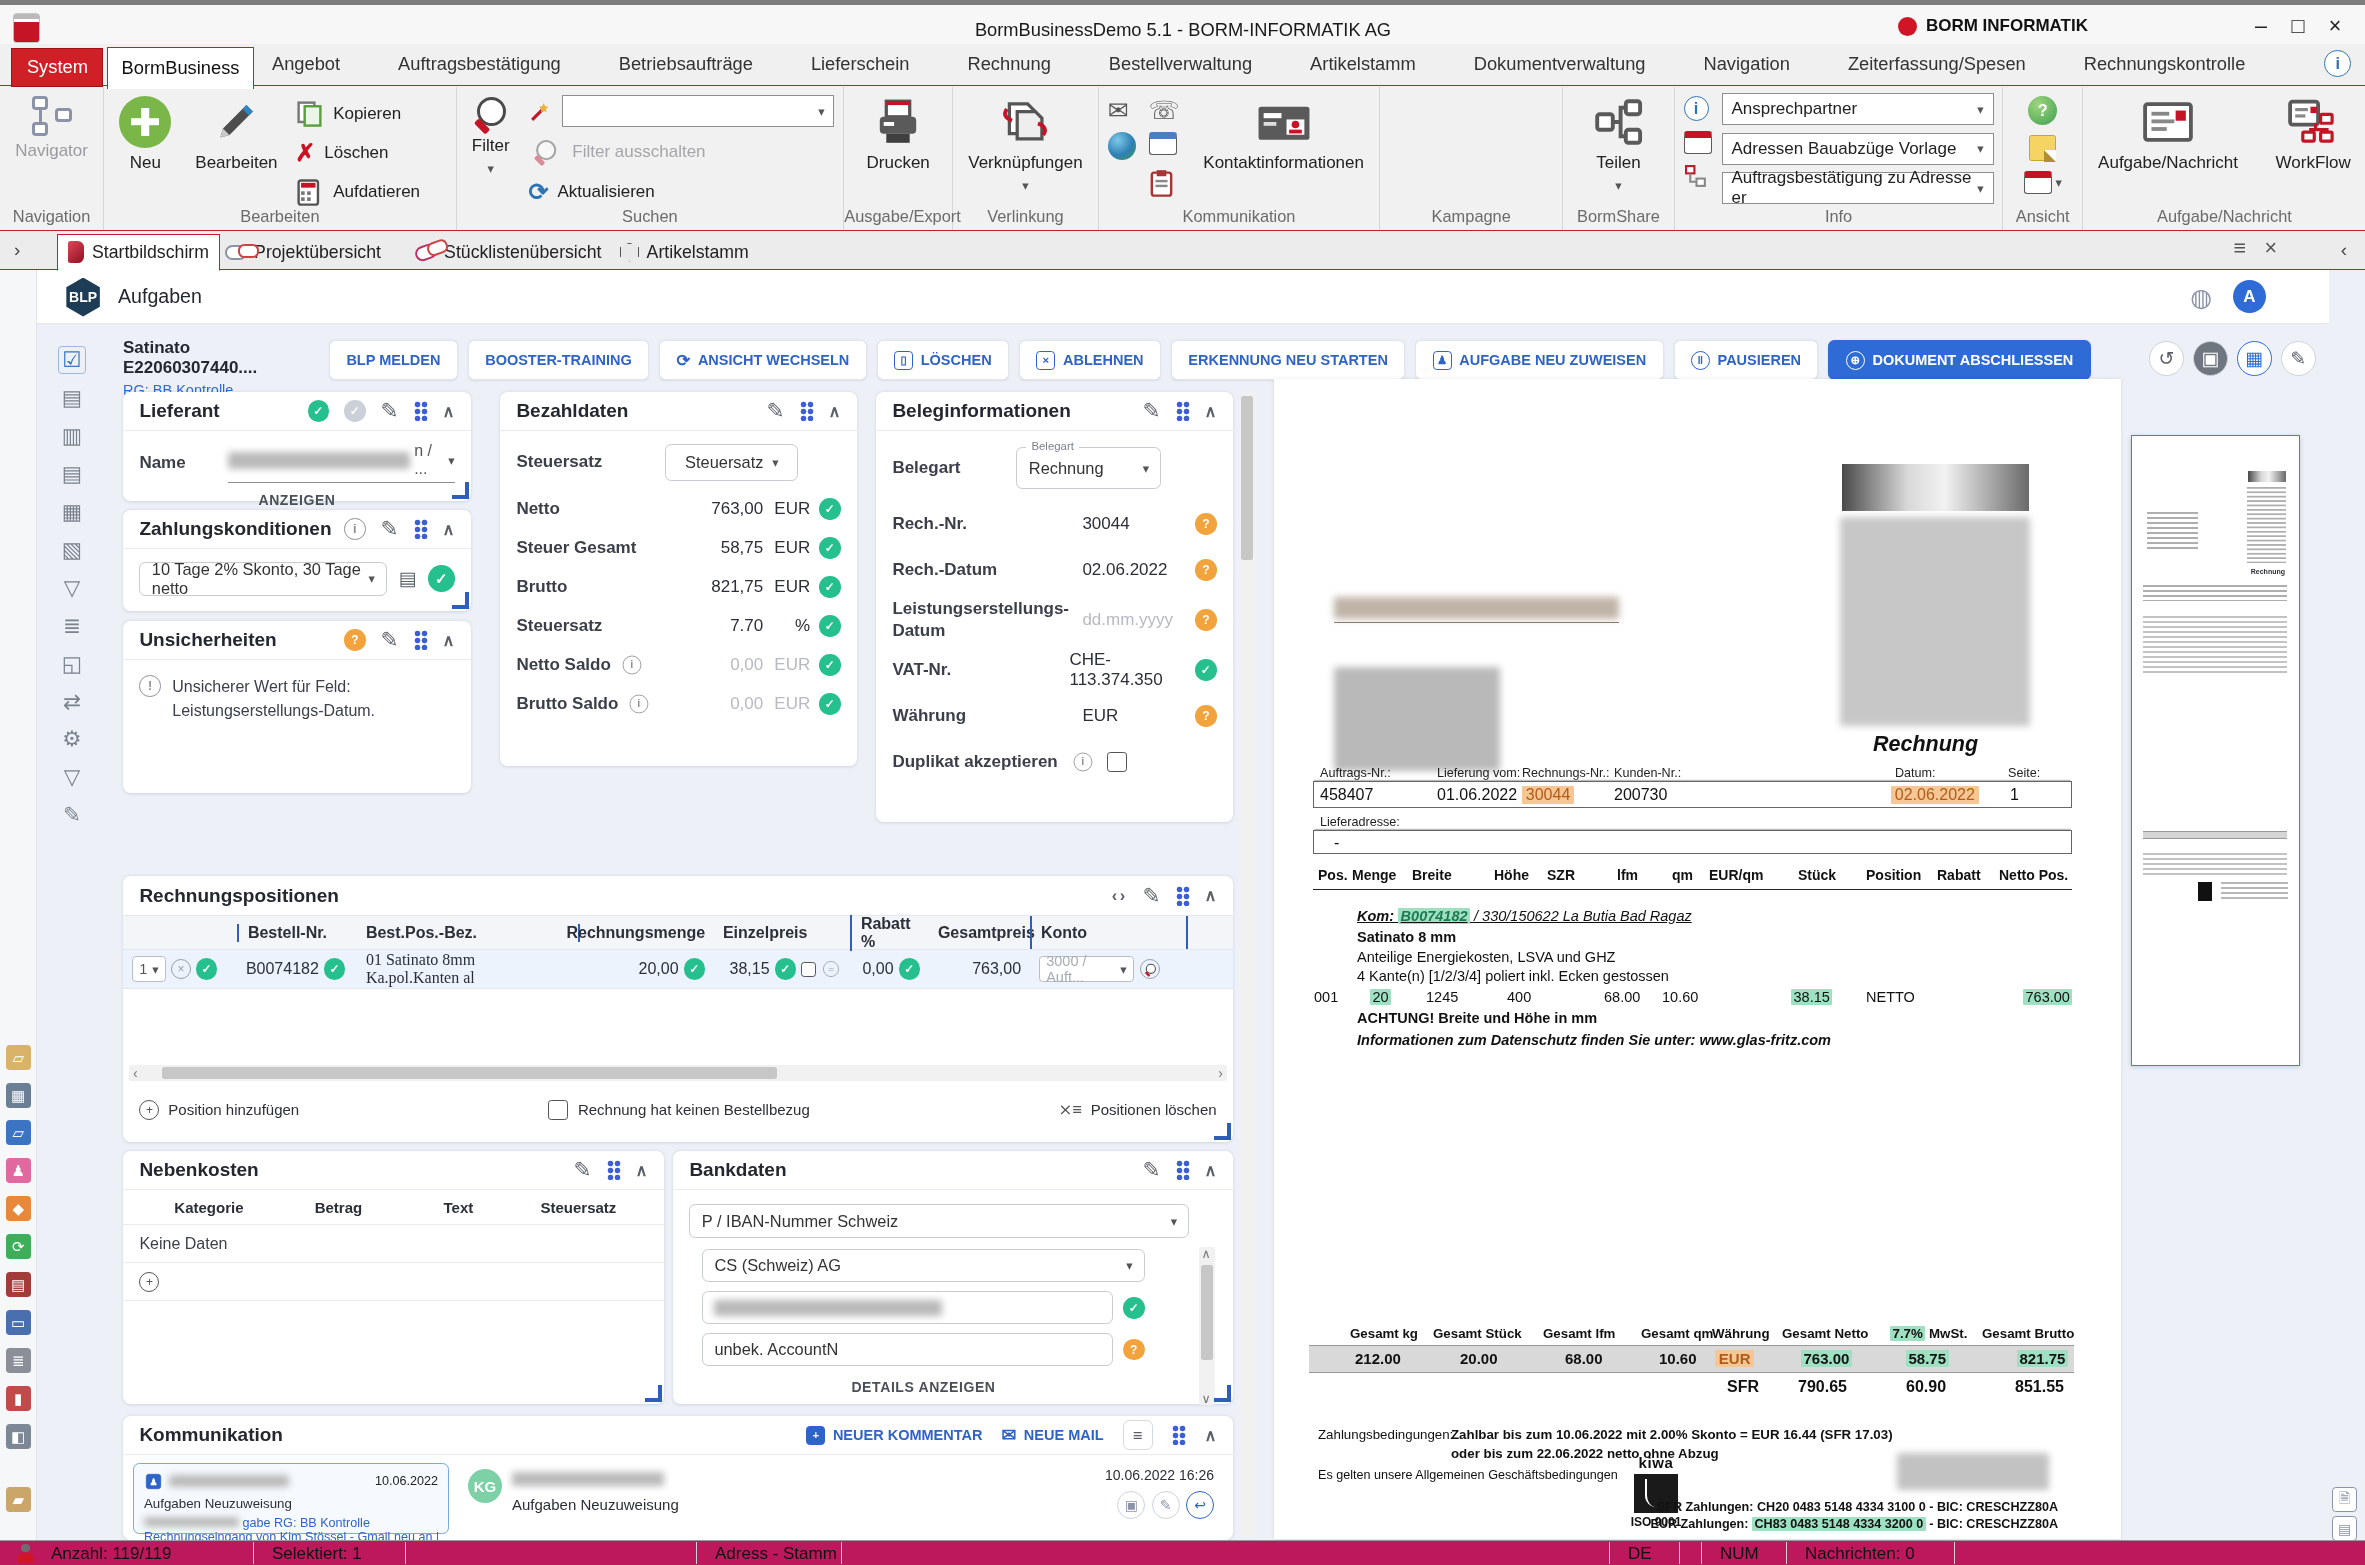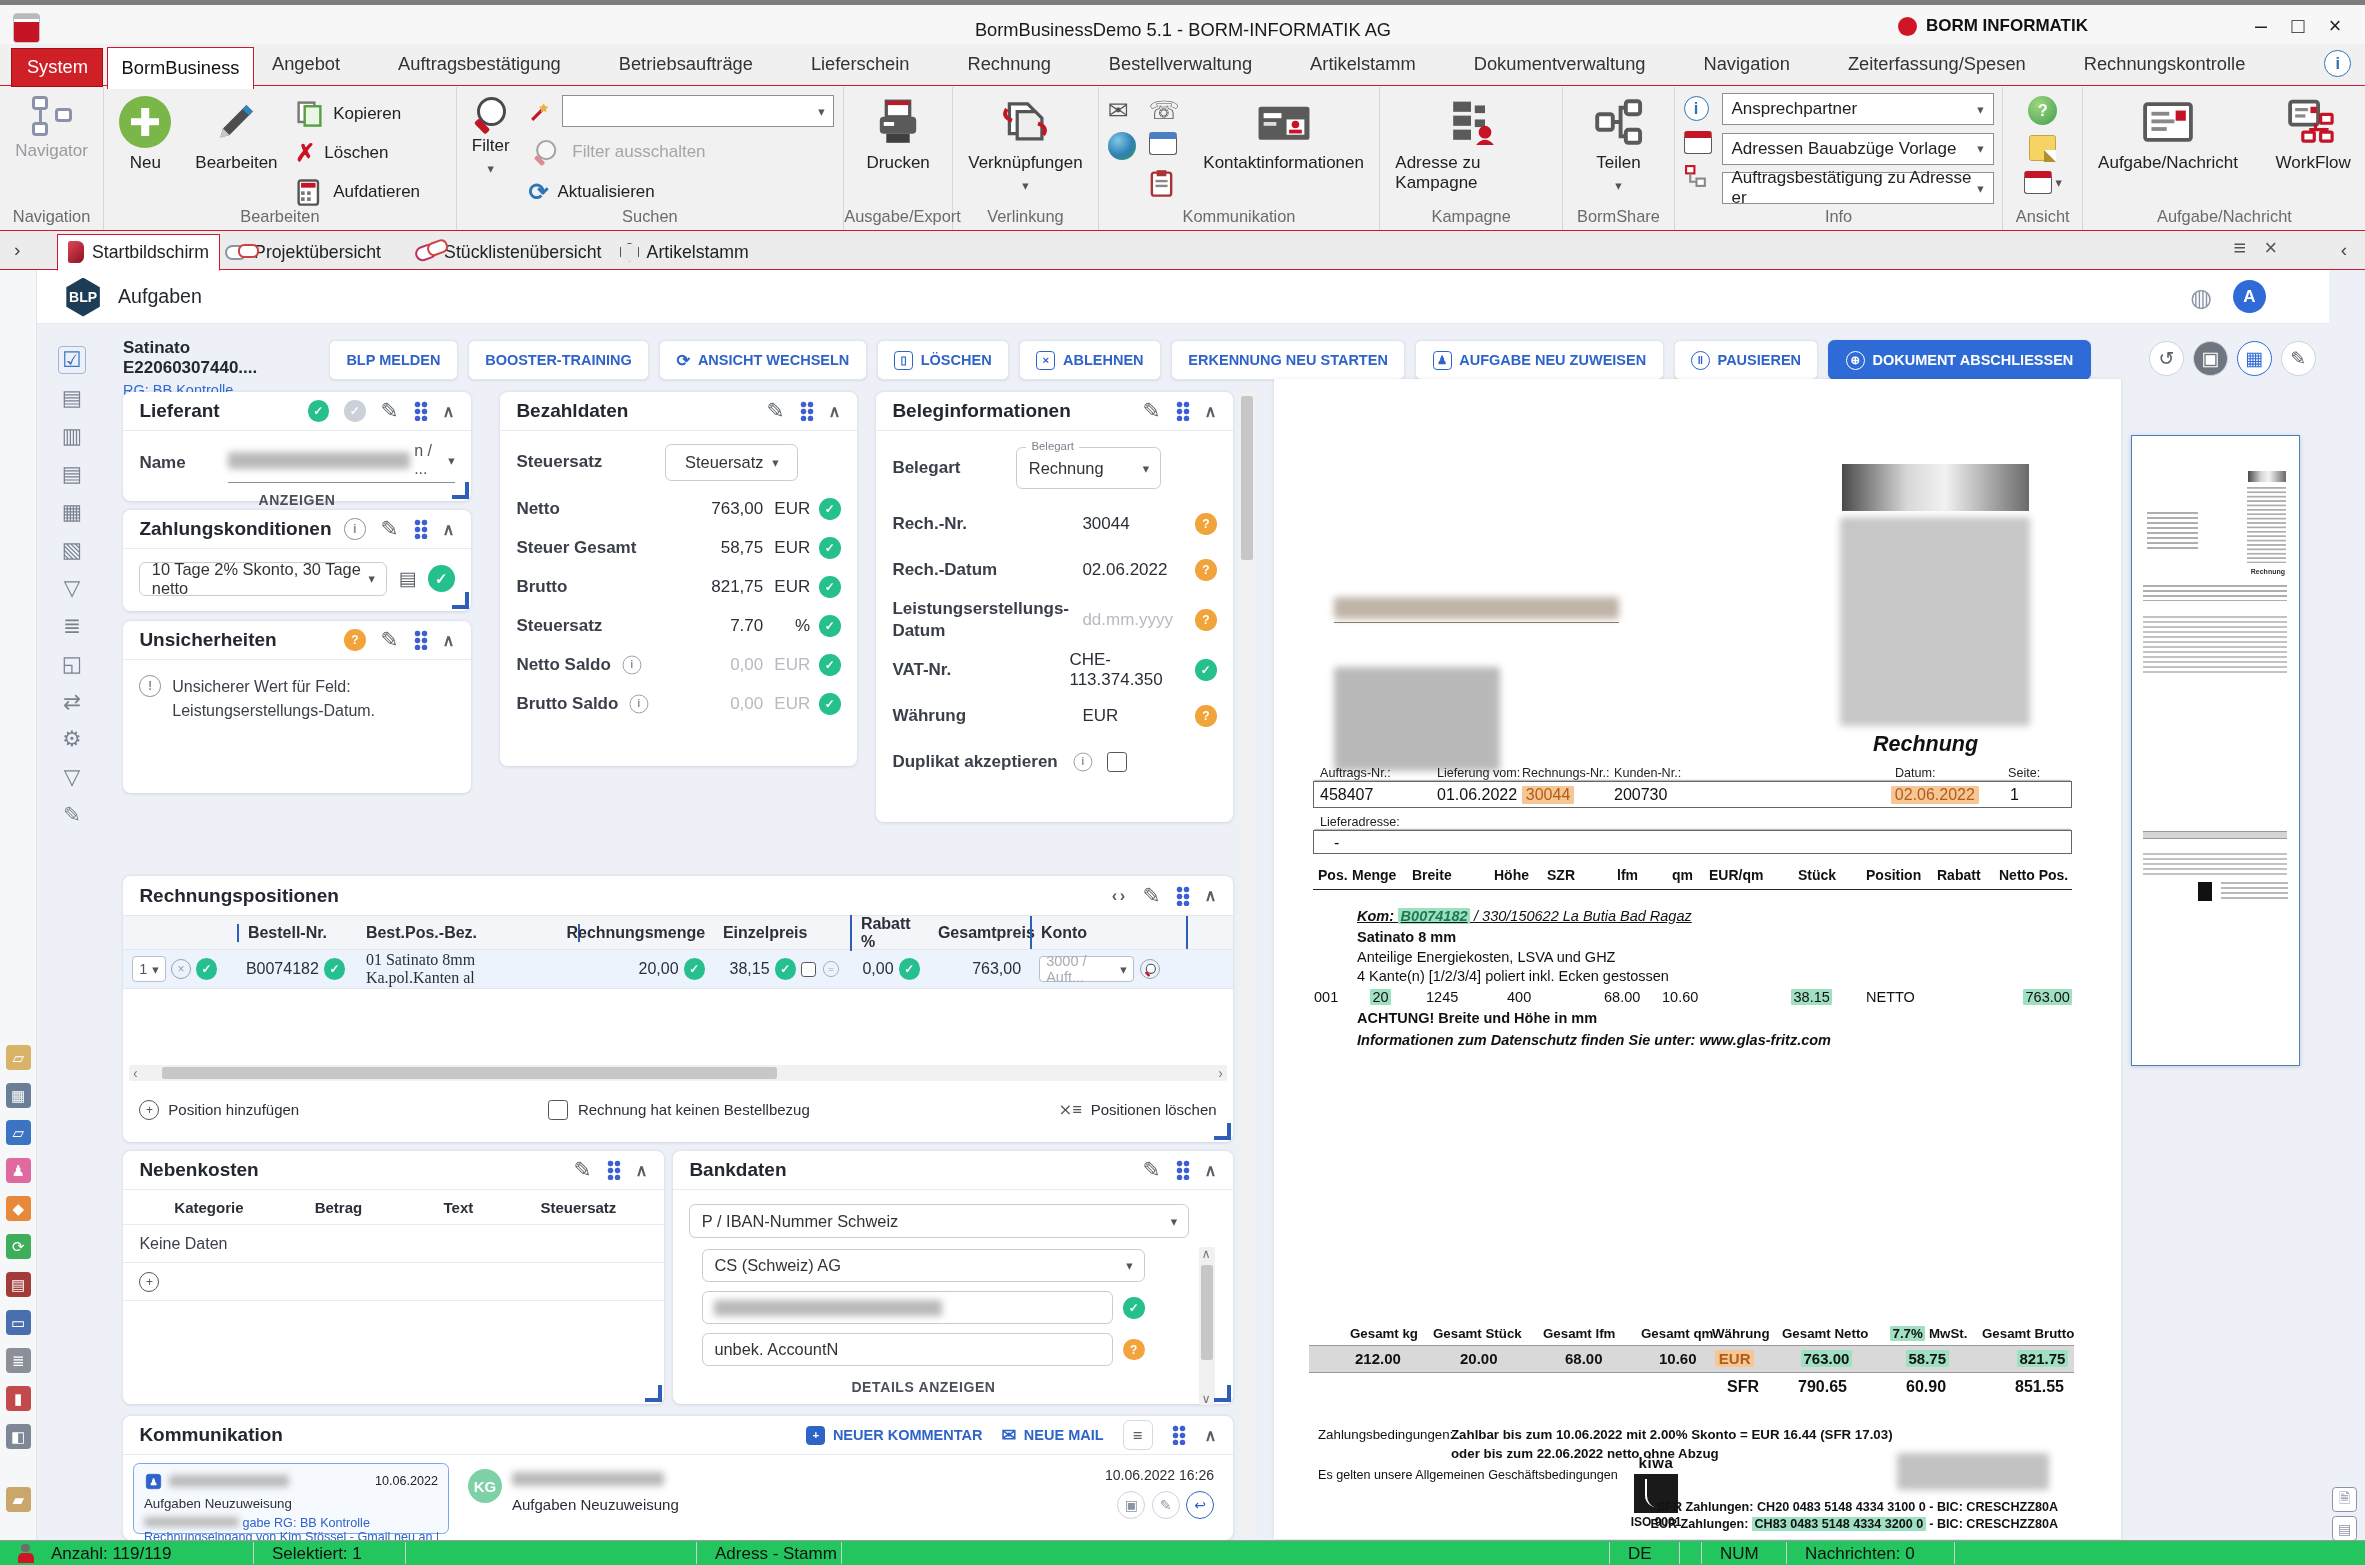--- a/index.html
+++ b/index.html
@@ -134,21 +134,21 @@
   .orange-hl { background:#f6c695; padding:0 3.8px; border-radius:1.3px; }
   .inv-small { font-size:12.6px; color:#222; }
   .inv-box { border:1.3px solid #666; box-shadow:0 -2.5px 0 -1.3px #bbb; }
   .ithead { font-size:14px; font-weight:bold; }
   .gradlogo { background:linear-gradient(90deg,#4a4a4a,#d8d8d8 35%,#f2f2f2 55%,#6a6a6a); }
 
   #thumb { left:2131px; top:435px; width:169px; height:631px; background:#fff; border:1.9px solid #4a7fc1; box-shadow:0 1.3px 5px rgba(0,0,0,.18); }
   .tline { position:absolute; background:repeating-linear-gradient(180deg,#9a9a9a 0 1.9px,transparent 1.9px 5px); opacity:.8; }
 
   
-  #statusbar { left:0; top:1540px; width:2366px; height:25px; background:#22c55e; border-top:1.3px solid #9a9a9a; font-size:17px; color:#111; }
+  #statusbar { left:0; top:1540px; width:2366px; height:25px; background:#be185d; border-top:1.3px solid #9a9a9a; font-size:17px; color:#111; }
   .sdiv { position:absolute; top:1.3px; bottom:1.3px; width:1.3px; background:#cfcfcf; }
   .person { position:absolute; left:16.4px; top:2.5px; width:19px; height:19px; }
   .person::before { content:""; position:absolute; left:5px; top:0; width:8.9px; height:8.9px; border-radius:50%; background:#6d6d6d; }
   .person::after { content:""; position:absolute; left:1.3px; top:9.5px; width:16.4px; height:9.5px; border-radius:5px 5px 0 0; background:#d01626; }
 </style>
 </head>
 <body>
 
 <div id="app">
 
@@ -317,32 +317,20 @@
             <rect x="24" y="18" width="14" height="12" fill="#fff"></rect>
             <circle cx="31" cy="22" r="3" fill="#c41426"></circle>
             <rect x="26" y="26" width="10" height="3" fill="#c41426"></rect>
           </svg>
         <span>Kontaktinformationen</span>
       </div>
       <div class="glabel">Kommunikation</div>
     </div>
 
     <div class="rgroup" style="width:209px;">
-      <div class="rbig">
-        <svg width="56" height="52" viewBox="0 0 44 40">
-            <rect x="8" y="4" width="14" height="8" fill="#5a5a5a"></rect>
-            <rect x="8" y="15" width="14" height="8" fill="#5a5a5a"></rect>
-            <rect x="8" y="26" width="14" height="8" fill="#5a5a5a"></rect>
-            <rect x="25" y="7" width="8" height="6" fill="#5a5a5a"></rect>
-            <rect x="25" y="18" width="8" height="6" fill="#5a5a5a"></rect>
-            <circle cx="33" cy="28" r="5" fill="#c41426"></circle>
-            <path d="M26 38 q7 -8 14 0 Z" fill="#c41426"></path>
-          </svg>
-        <span>Adresse zu Kampagne</span>
-      </div>
       <div class="glabel">Kampagne</div>
     </div>
 
     <div class="rgroup" style="width:126px;">
       <div class="rbig">
         <svg width="52" height="52" viewBox="0 0 40 40">
             <rect x="4" y="14" width="12" height="12" rx="2" fill="#fff" stroke="#5a5a5a" stroke-width="3"></rect>
             <rect x="26" y="4" width="11" height="10" rx="2" fill="#fff" stroke="#5a5a5a" stroke-width="3"></rect>
             <rect x="26" y="26" width="11" height="10" rx="2" fill="#fff" stroke="#5a5a5a" stroke-width="3"></rect>
             <path d="M16 20 h6 M22 20 V9 h4 M22 20 v11 h4" stroke="#5a5a5a" stroke-width="3" fill="none"></path>

